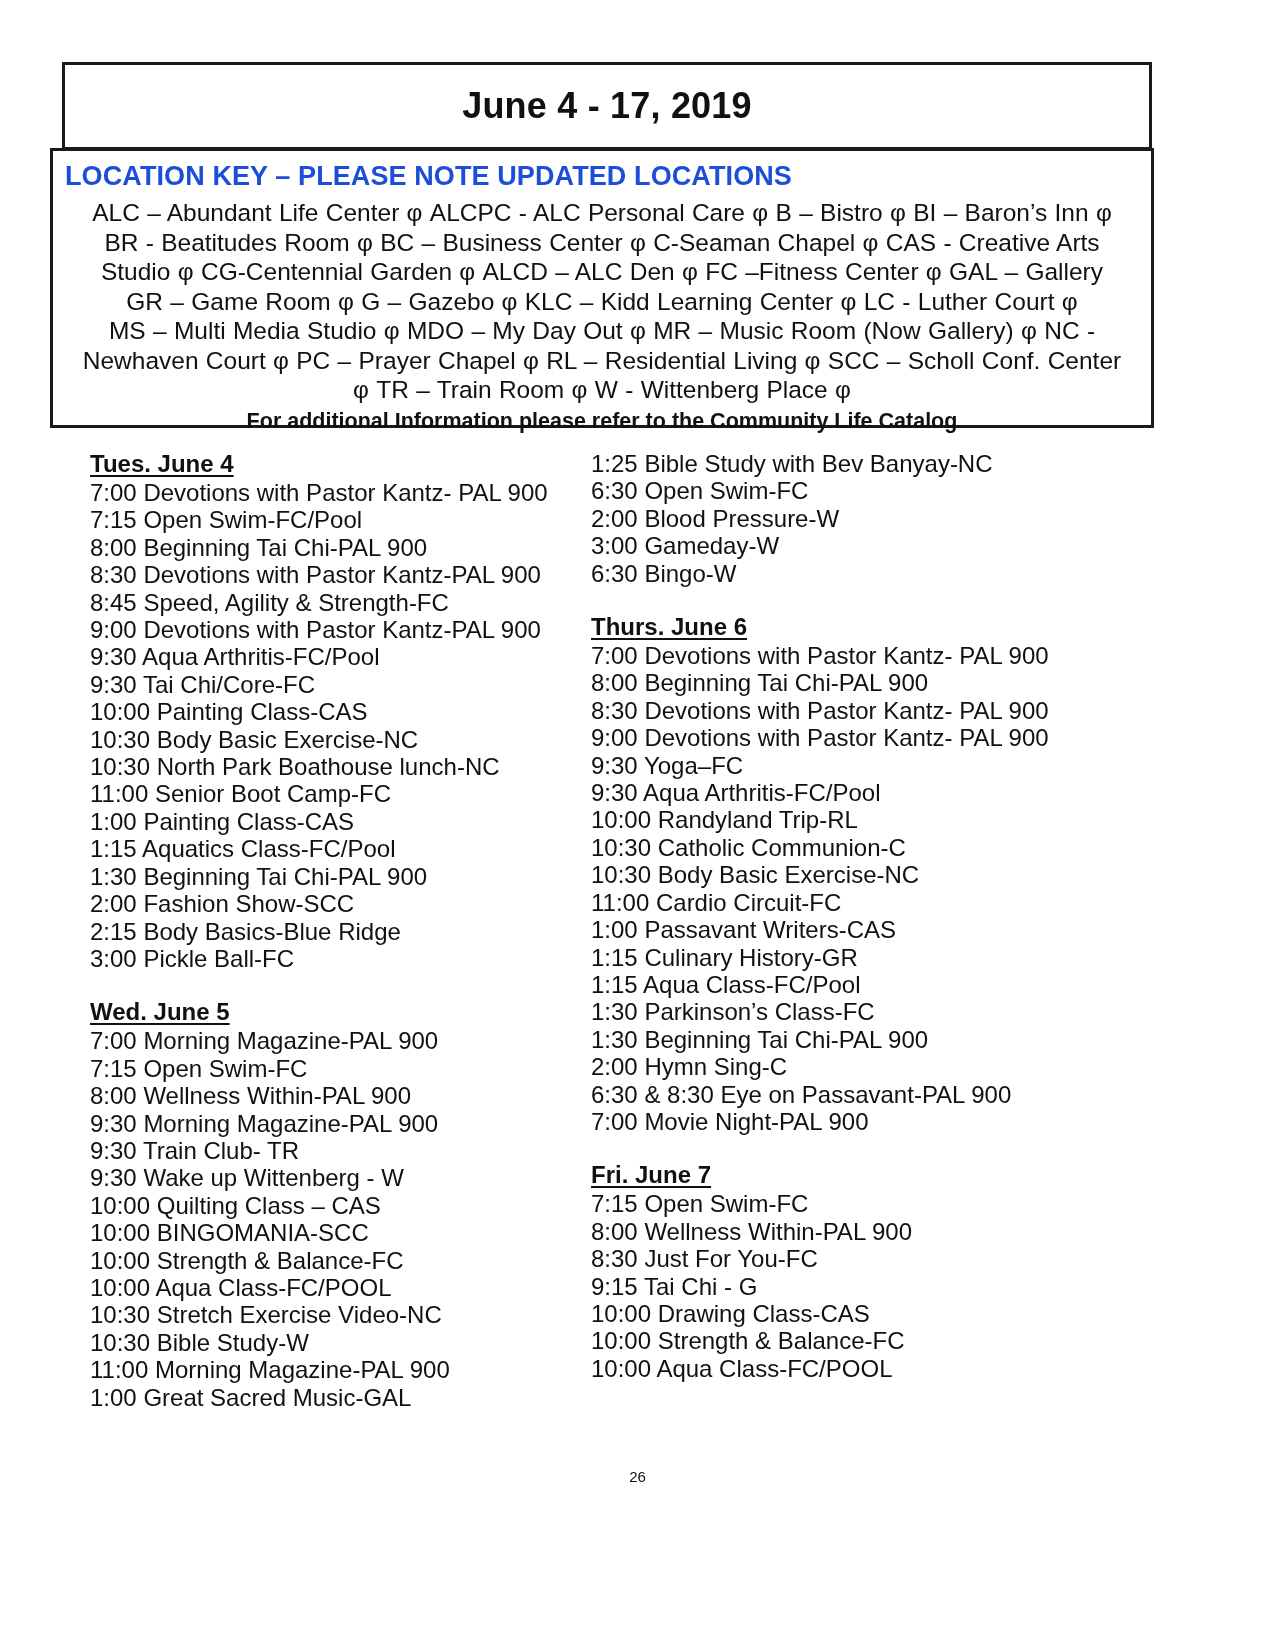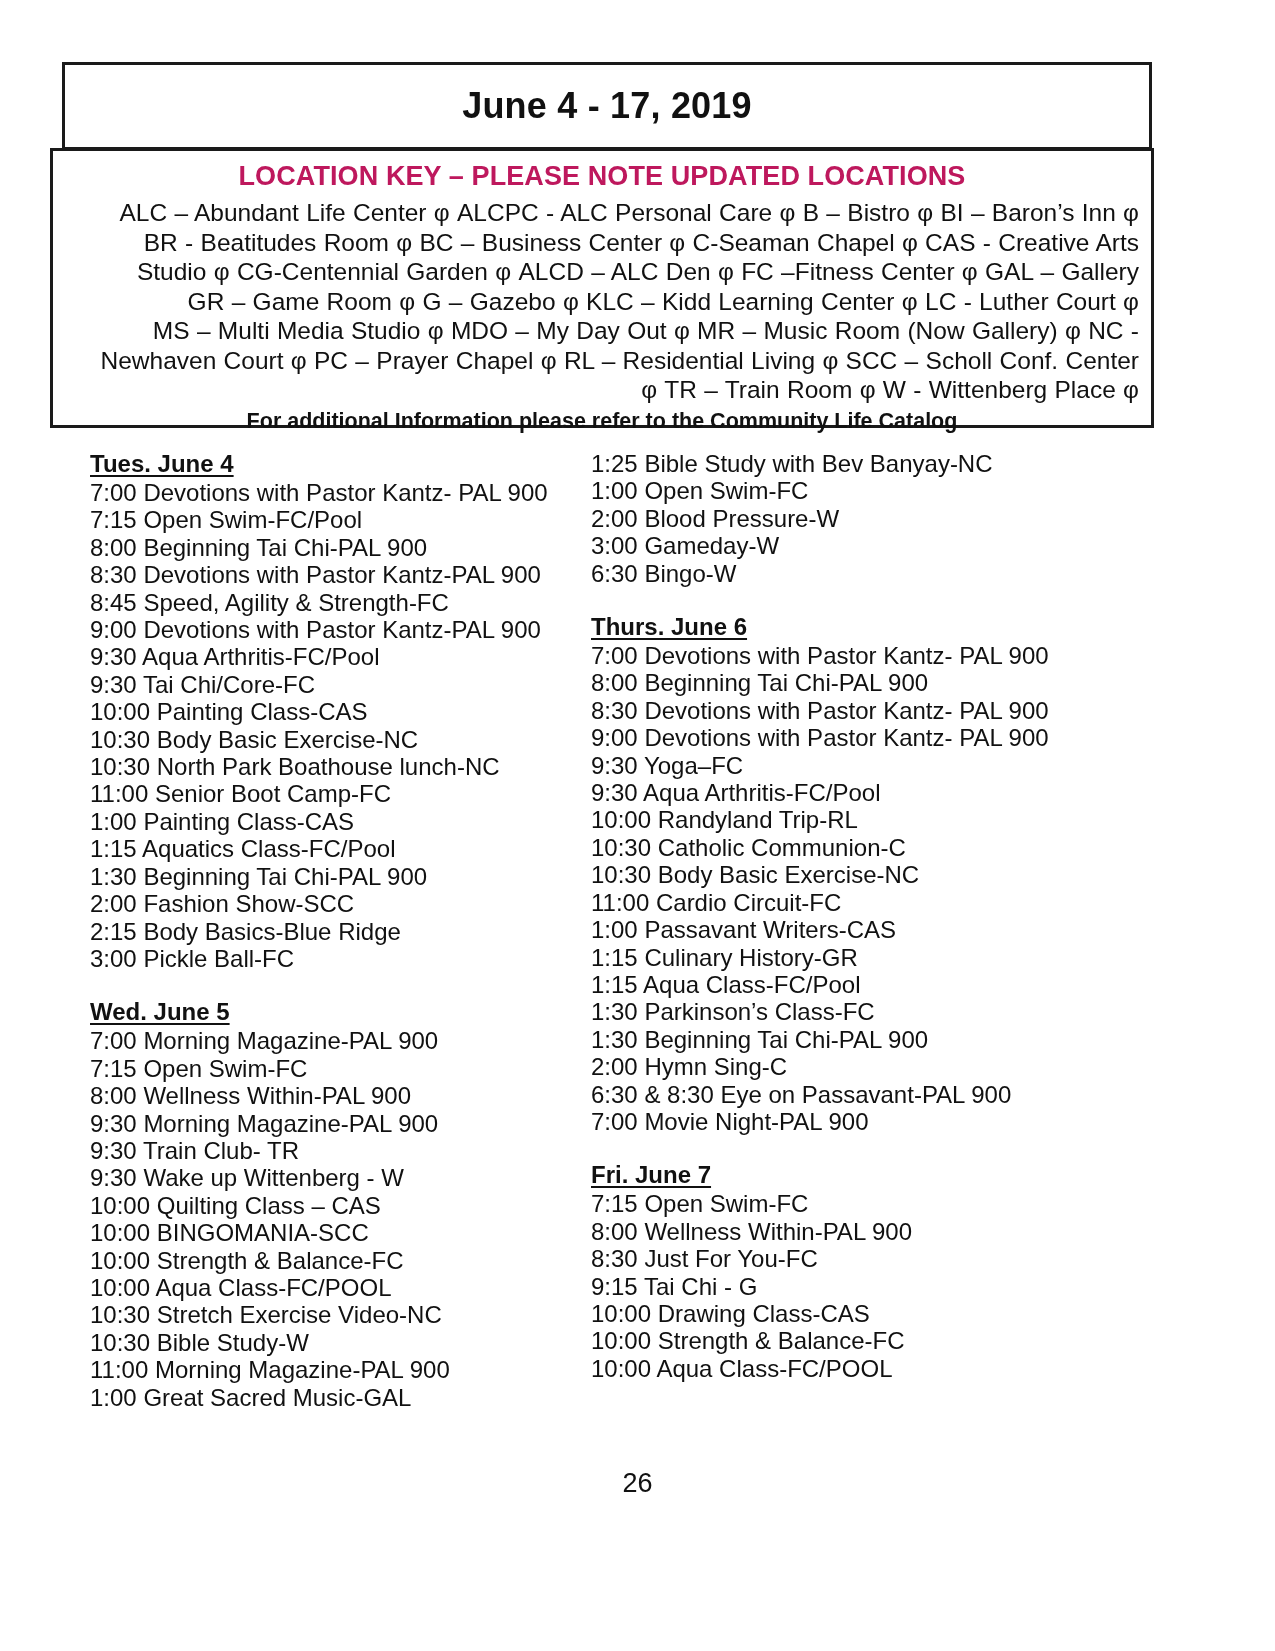--- a/index.html
+++ b/index.html
@@ -49,31 +49,30 @@
     position: absolute;
     left: 50px;
     top: 148px;
     width: 1104px;
     height: 280px;
     border: 3px solid #1a1a1a;
     box-sizing: border-box;
     padding: 8px 12px 6px 12px;
   }
   .key-heading {
-    text-align: center;
     font-size: 27px;
     font-weight: bold;
     letter-spacing: 0.1px;
     margin: 2px 0 6px 0;
-    color: #be185d;
+    color: #1d4ed8;
   }
   .key-body {
     font-size: 24.5px;
     line-height: 29.5px;
-    text-align: right;
+    text-align: center;
     color: #111;
     word-spacing: 0.5px;
   }
   .key-footer {
     text-align: center;
     font-size: 21.5px;
     font-weight: bold;
     margin-top: 4px;
     color: #111;
   }
@@ -120,21 +119,21 @@
     white-space: nowrap;
   }
 
   
   .page-number {
     position: absolute;
     left: 0;
     top: 1468px;
     width: 1275px;
     text-align: center;
-    font-size: 27px;
+    font-size: 15px;
     color: #111;
   }
 </style>
 </head>
 <body>
 
 <div class="page">
 
   <div class="title-box">
     <div class="title-text">June 4 - 17, 2019</div>
@@ -157,21 +156,21 @@
   <div class="columns">
 
     <div class="col col-left" id="col-left">
         <div class="day-block"><div class="day-heading">Tues. June 4</div><div class="event">7:00 Devotions with Pastor Kantz- PAL 900</div><div class="event">7:15 Open Swim-FC/Pool</div><div class="event">8:00 Beginning Tai Chi-PAL 900</div><div class="event">8:30 Devotions with Pastor Kantz-PAL 900</div><div class="event">8:45 Speed, Agility &amp; Strength-FC</div><div class="event">9:00 Devotions with Pastor Kantz-PAL 900</div><div class="event">9:30 Aqua Arthritis-FC/Pool</div><div class="event">9:30 Tai Chi/Core-FC</div><div class="event">10:00 Painting Class-CAS</div><div class="event">10:30 Body Basic Exercise-NC</div><div class="event">10:30 North Park Boathouse lunch-NC</div><div class="event">11:00 Senior Boot Camp-FC</div><div class="event">1:00 Painting Class-CAS</div><div class="event">1:15 Aquatics Class-FC/Pool</div><div class="event">1:30 Beginning Tai Chi-PAL 900</div><div class="event">2:00 Fashion Show-SCC</div><div class="event">2:15 Body Basics-Blue Ridge</div><div class="event">3:00 Pickle Ball-FC</div></div>
         <div class="day-block"><div class="day-heading">Wed. June 5</div><div class="event">7:00 Morning Magazine-PAL 900</div><div class="event">7:15 Open Swim-FC</div><div class="event">8:00 Wellness Within-PAL 900</div><div class="event">9:30 Morning Magazine-PAL 900</div><div class="event">9:30 Train Club- TR</div><div class="event">9:30 Wake up Wittenberg - W</div><div class="event">10:00 Quilting Class – CAS</div><div class="event">10:00 BINGOMANIA-SCC</div><div class="event">10:00 Strength &amp; Balance-FC</div><div class="event">10:00 Aqua Class-FC/POOL</div><div class="event">10:30 Stretch Exercise Video-NC</div><div class="event">10:30 Bible Study-W</div><div class="event">11:00 Morning Magazine-PAL 900</div><div class="event">1:00 Great Sacred Music-GAL</div></div>
       </div>
 
     <div class="col col-right" id="col-right">
         <div class="day-block">
           <div class="event">1:25 Bible Study with Bev Banyay-NC</div>
-          <div class="event">1:00 Open Swim-FC</div>
+          <div class="event">6:30 Open Swim-FC</div>
           <div class="event">2:00 Blood Pressure-W</div>
           <div class="event">3:00 Gameday-W</div>
           <div class="event">6:30 Bingo-W</div>
         </div>
         <div class="day-block"><div class="day-heading">Thurs. June 6</div><div class="event">7:00 Devotions with Pastor Kantz- PAL 900</div><div class="event">8:00 Beginning Tai Chi-PAL 900</div><div class="event">8:30 Devotions with Pastor Kantz- PAL 900</div><div class="event">9:00 Devotions with Pastor Kantz- PAL 900</div><div class="event">9:30 Yoga–FC</div><div class="event">9:30 Aqua Arthritis-FC/Pool</div><div class="event">10:00 Randyland Trip-RL</div><div class="event">10:30 Catholic Communion-C</div><div class="event">10:30 Body Basic Exercise-NC</div><div class="event">11:00 Cardio Circuit-FC</div><div class="event">1:00 Passavant Writers-CAS</div><div class="event">1:15 Culinary History-GR</div><div class="event">1:15 Aqua Class-FC/Pool</div><div class="event">1:30 Parkinson’s Class-FC</div><div class="event">1:30 Beginning Tai Chi-PAL 900</div><div class="event">2:00 Hymn Sing-C</div><div class="event">6:30 &amp; 8:30 Eye on Passavant-PAL 900</div><div class="event">7:00 Movie Night-PAL 900</div></div>
         <div class="day-block"><div class="day-heading">Fri. June 7</div><div class="event">7:15 Open Swim-FC</div><div class="event">8:00 Wellness Within-PAL 900</div><div class="event">8:30 Just For You-FC</div><div class="event">9:15 Tai Chi - G</div><div class="event">10:00 Drawing Class-CAS</div><div class="event">10:00 Strength &amp; Balance-FC</div><div class="event">10:00 Aqua Class-FC/POOL</div></div>
       </div>
 
   </div>
 

